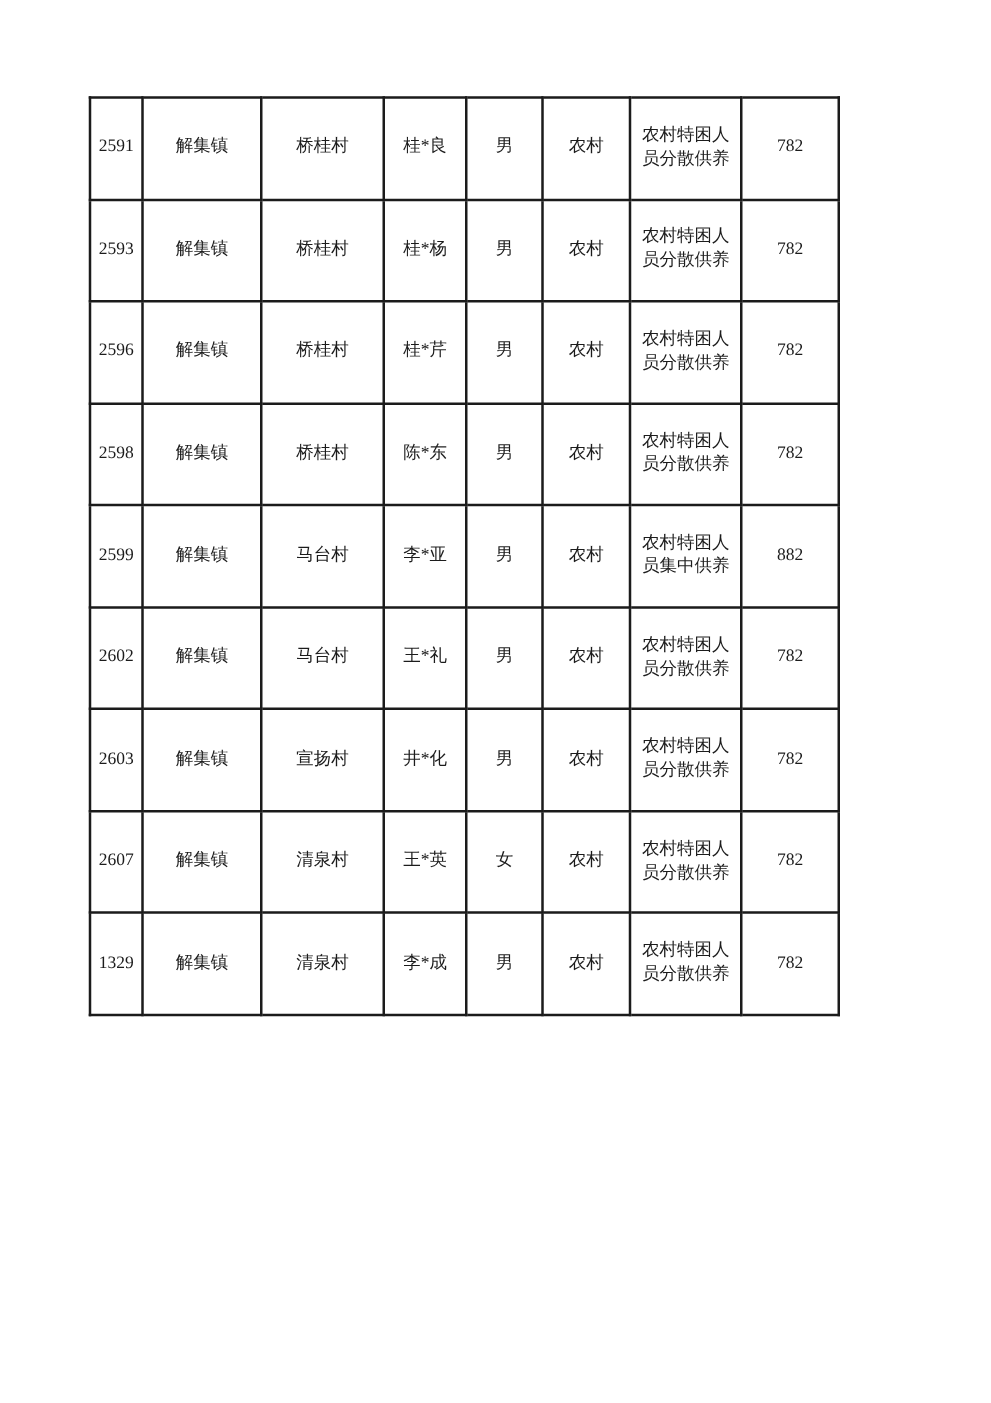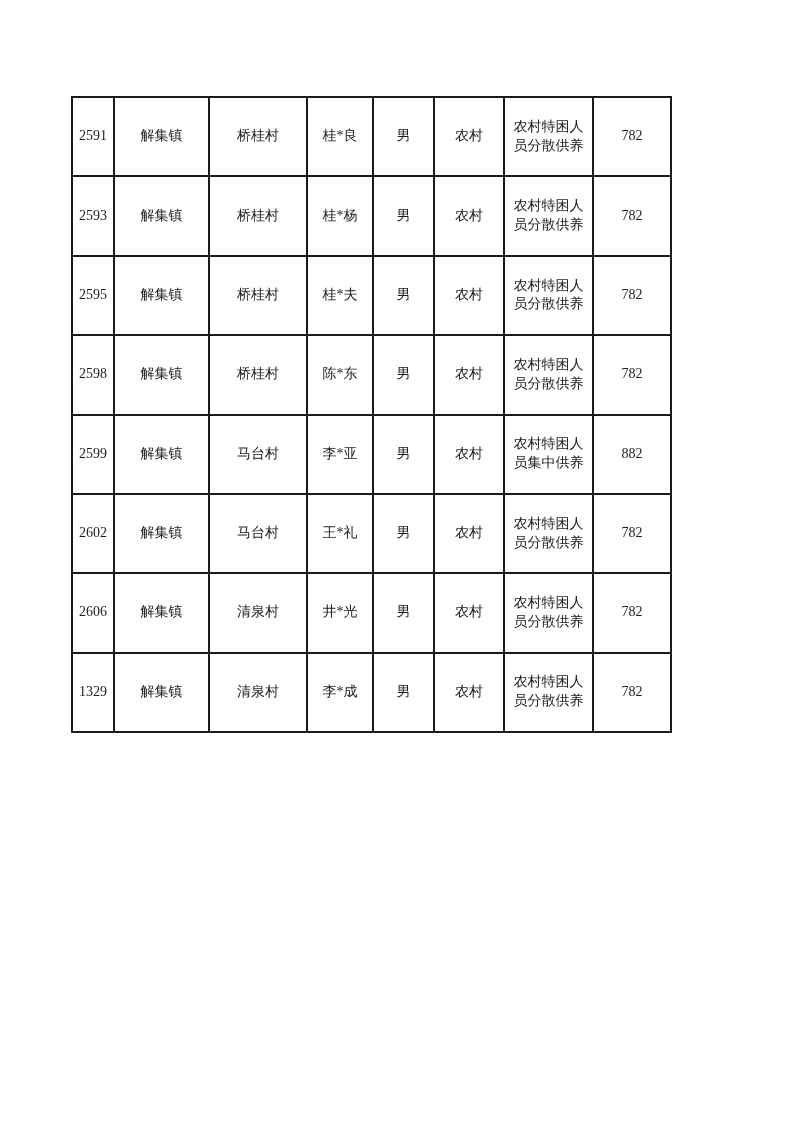--- a/index.html
+++ b/index.html
@@ -16,23 +16,23 @@
     overflow: hidden;
   }
   .sheet {
     position: absolute;
     inset: 0;
     background: #ffffff;
   }
   table.welfare {
     position: absolute;
     left: 71px;
-    top: 96px;
+    top: 77px;
     width: 599px;
-    height: 637px;
+    height: 736px;
     border-collapse: collapse;
     table-layout: fixed;
   }
   table.welfare td {
     border: 2px solid #1b1b1b;
     text-align: center;
     vertical-align: middle;
     font-size: 14px;
     line-height: 1.35;
     padding: 1px 3px;
@@ -78,24 +78,24 @@
     <td>2593</td>
     <td>解集镇</td>
     <td>桥桂村</td>
     <td>桂*杨</td>
     <td>男</td>
     <td>农村</td>
     <td>农村特困人员分散供养</td>
     <td>782</td>
   </tr>
         <tr>
-    <td>2595</td>
+    <td>2596</td>
     <td>解集镇</td>
     <td>桥桂村</td>
-    <td>桂*夫</td>
+    <td>桂*芹</td>
     <td>男</td>
     <td>农村</td>
     <td>农村特困人员分散供养</td>
     <td>782</td>
   </tr>
         <tr>
     <td>2598</td>
     <td>解集镇</td>
     <td>桥桂村</td>
     <td>陈*东</td>
@@ -118,25 +118,35 @@
     <td>2602</td>
     <td>解集镇</td>
     <td>马台村</td>
     <td>王*礼</td>
     <td>男</td>
     <td>农村</td>
     <td>农村特困人员分散供养</td>
     <td>782</td>
   </tr>
         <tr>
-    <td>2606</td>
+    <td>2603</td>
+    <td>解集镇</td>
+    <td>宣扬村</td>
+    <td>井*化</td>
+    <td>男</td>
+    <td>农村</td>
+    <td>农村特困人员分散供养</td>
+    <td>782</td>
+  </tr>
+        <tr>
+    <td>2607</td>
     <td>解集镇</td>
     <td>清泉村</td>
-    <td>井*光</td>
-    <td>男</td>
+    <td>王*英</td>
+    <td>女</td>
     <td>农村</td>
     <td>农村特困人员分散供养</td>
     <td>782</td>
   </tr>
         <tr>
     <td>1329</td>
     <td>解集镇</td>
     <td>清泉村</td>
     <td>李*成</td>
     <td>男</td>

